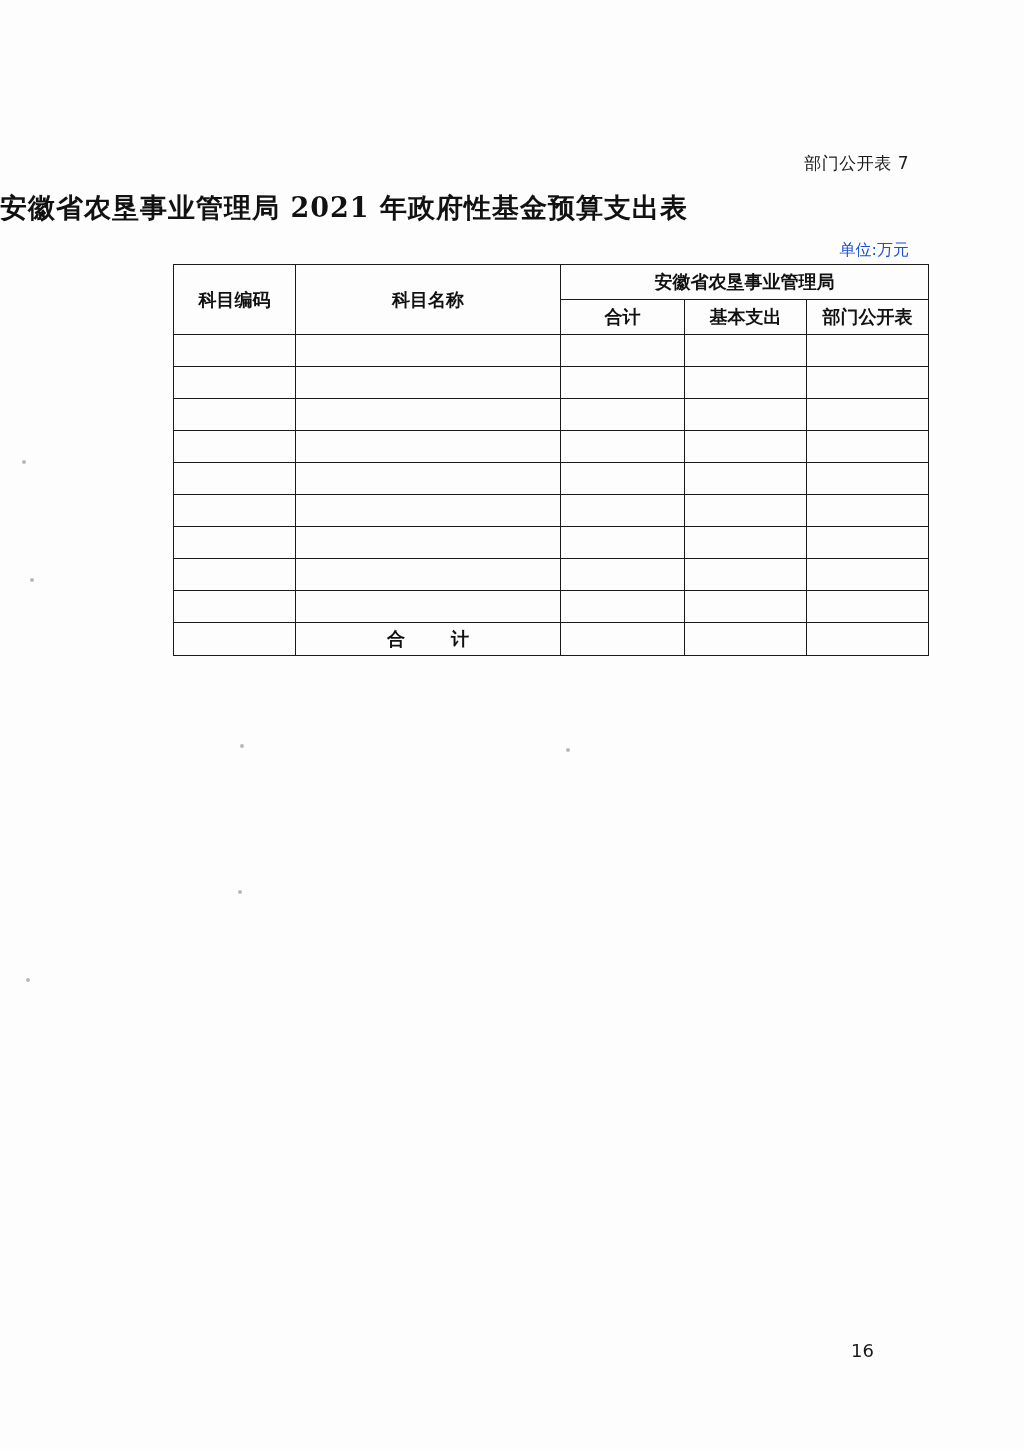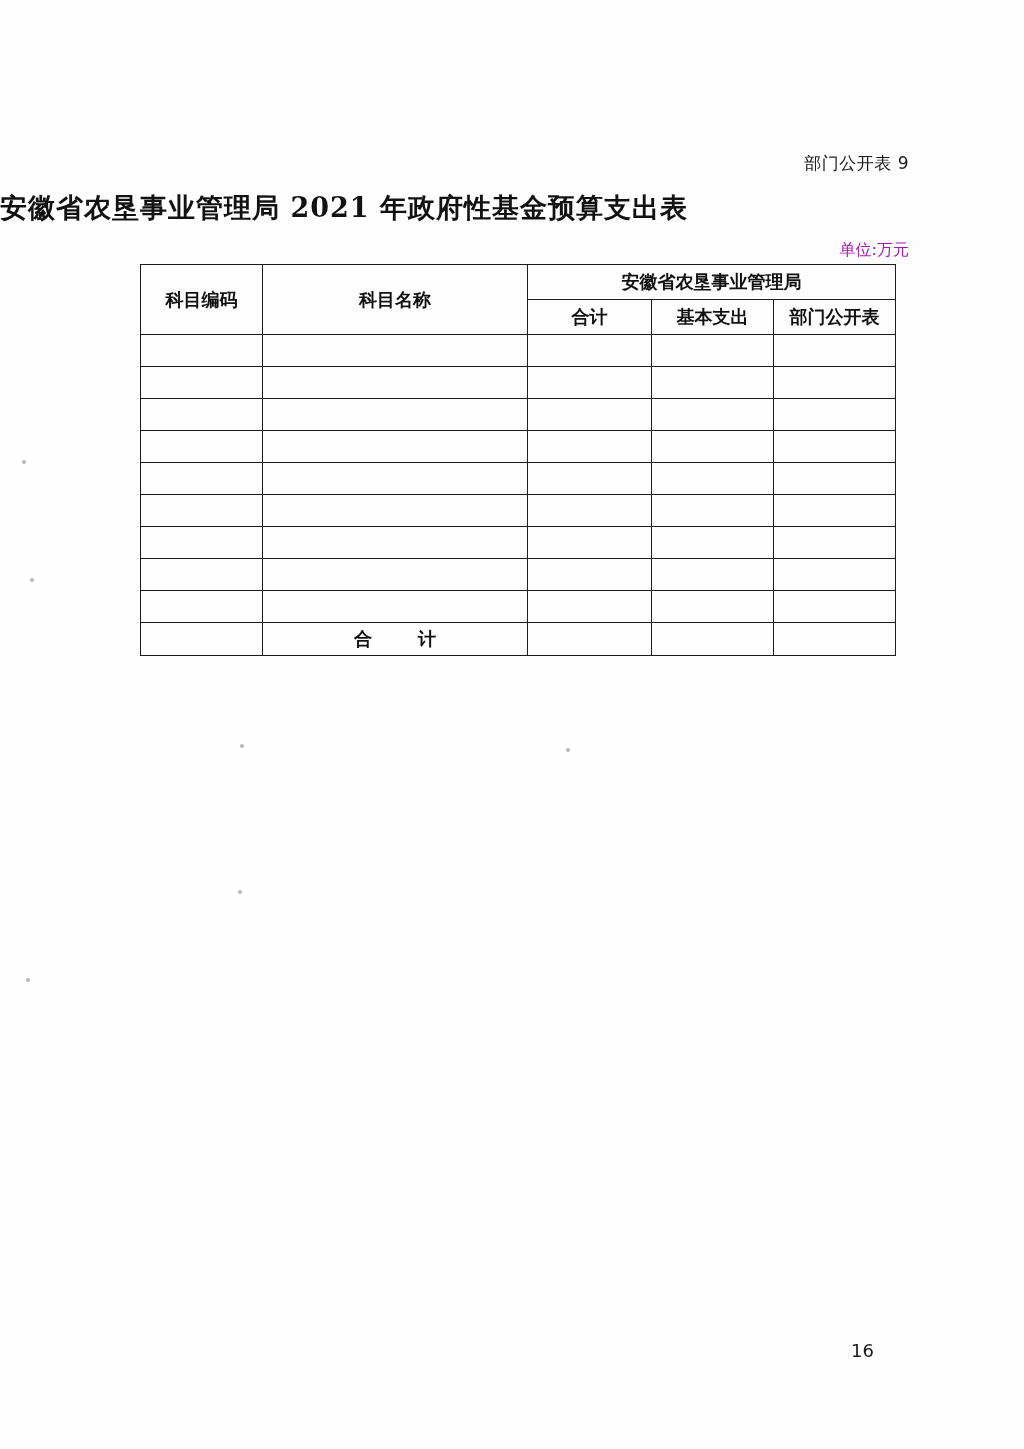--- a/index.html
+++ b/index.html
@@ -41,26 +41,26 @@
     font-size: 27px;
     letter-spacing: 1px;
     color: #111;
   }
   .unit-label {
     position: absolute;
     top: 240px;
     right: 115px;
     font-family: "DejaVu Sans", sans-serif;
     font-size: 16px;
-    color: #a21caf;
+    color: #1d4ed8;
   }
   table.budget {
     position: absolute;
     top: 264px;
-    left: 140px;
+    left: 173px;
     width: 755px;
     border-collapse: collapse;
     table-layout: fixed;
   }
   table.budget td, table.budget th {
     border: 1.4px solid #1a1a1a;
     padding: 0;
     text-align: center;
     vertical-align: middle;
     font-family: "DejaVu Serif", serif;
@@ -114,21 +114,21 @@
 
 <div class="page">
 
   <div class="speck" style="top:460px;left:22px;width:4px;height:4px;"></div>
   <div class="speck" style="top:578px;left:30px;width:4px;height:4px;"></div>
   <div class="speck" style="top:744px;left:240px;width:4px;height:4px;"></div>
   <div class="speck" style="top:748px;left:566px;width:4px;height:4px;"></div>
   <div class="speck" style="top:890px;left:238px;width:4px;height:4px;"></div>
   <div class="speck" style="top:978px;left:26px;width:4px;height:4px;"></div>
 
-  <div class="doc-label">部门公开表 9</div>
+  <div class="doc-label">部门公开表 7</div>
 
   <div class="doc-title">安徽省农垦事业管理局 2021 年政府性基金预算支出表</div>
 
   <div class="unit-label">单位:万元</div>
 
   <table class="budget">
     <colgroup>
       <col class="col-code">
       <col class="col-name">
       <col class="col-sum">

